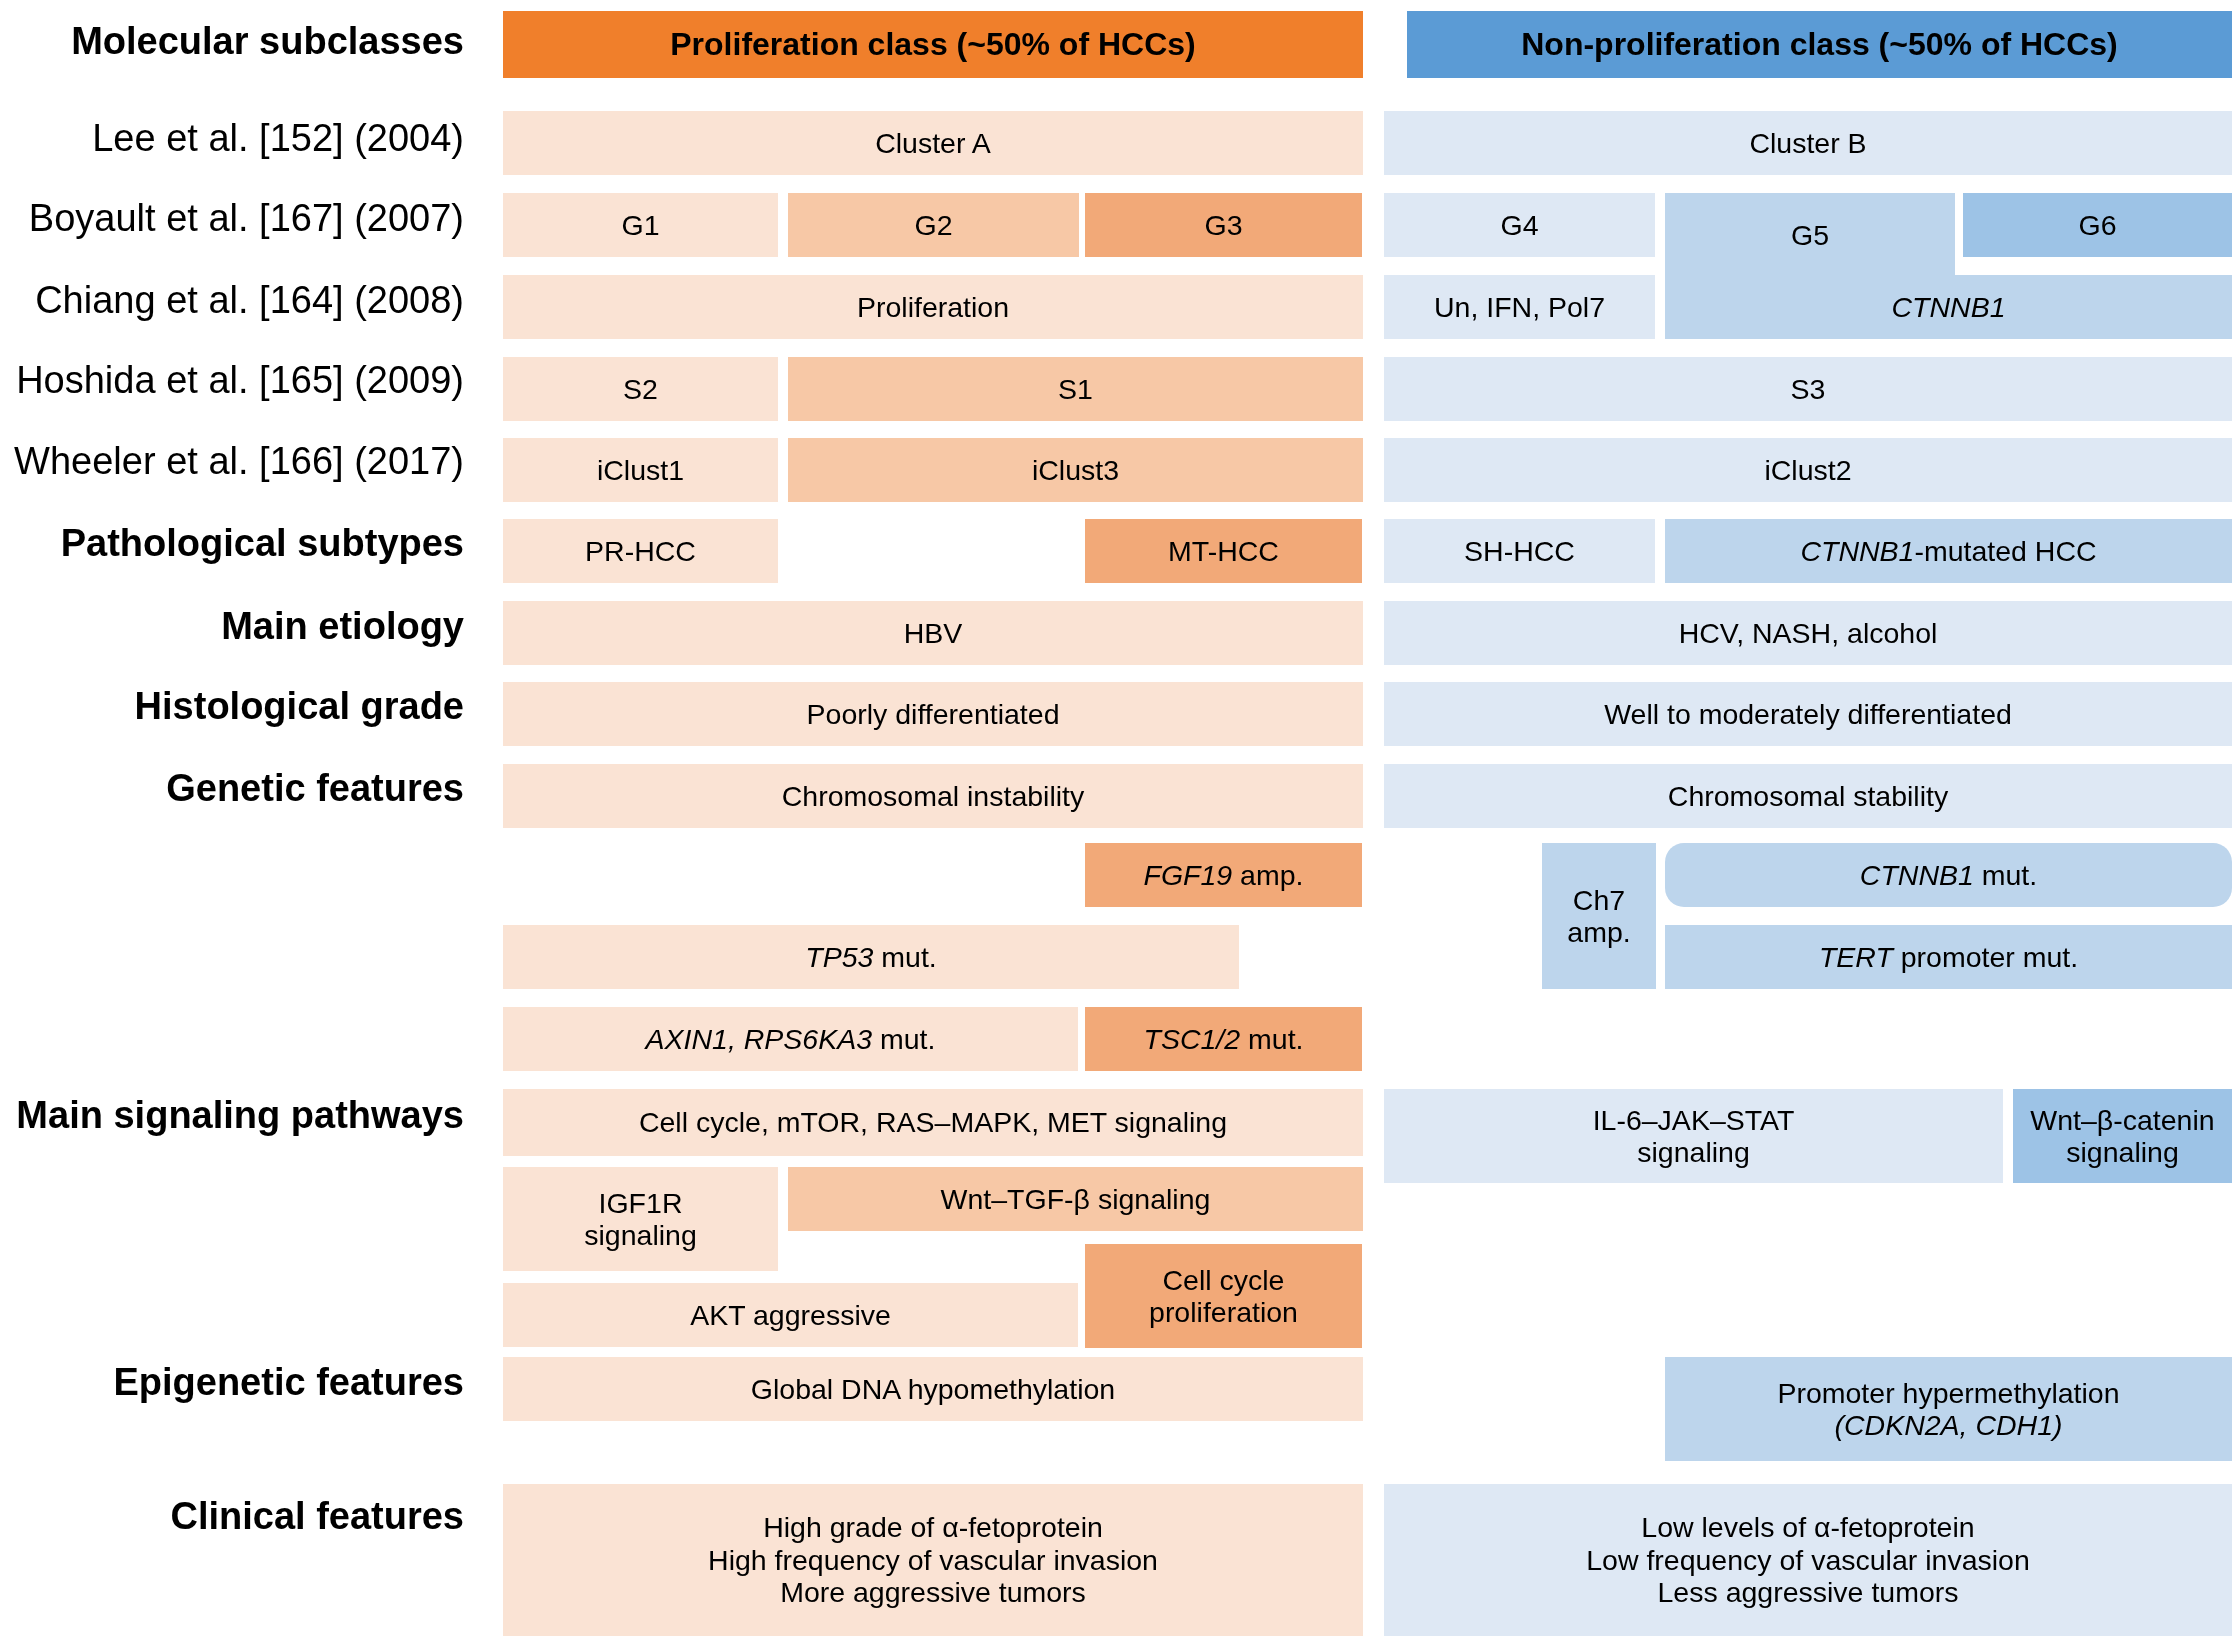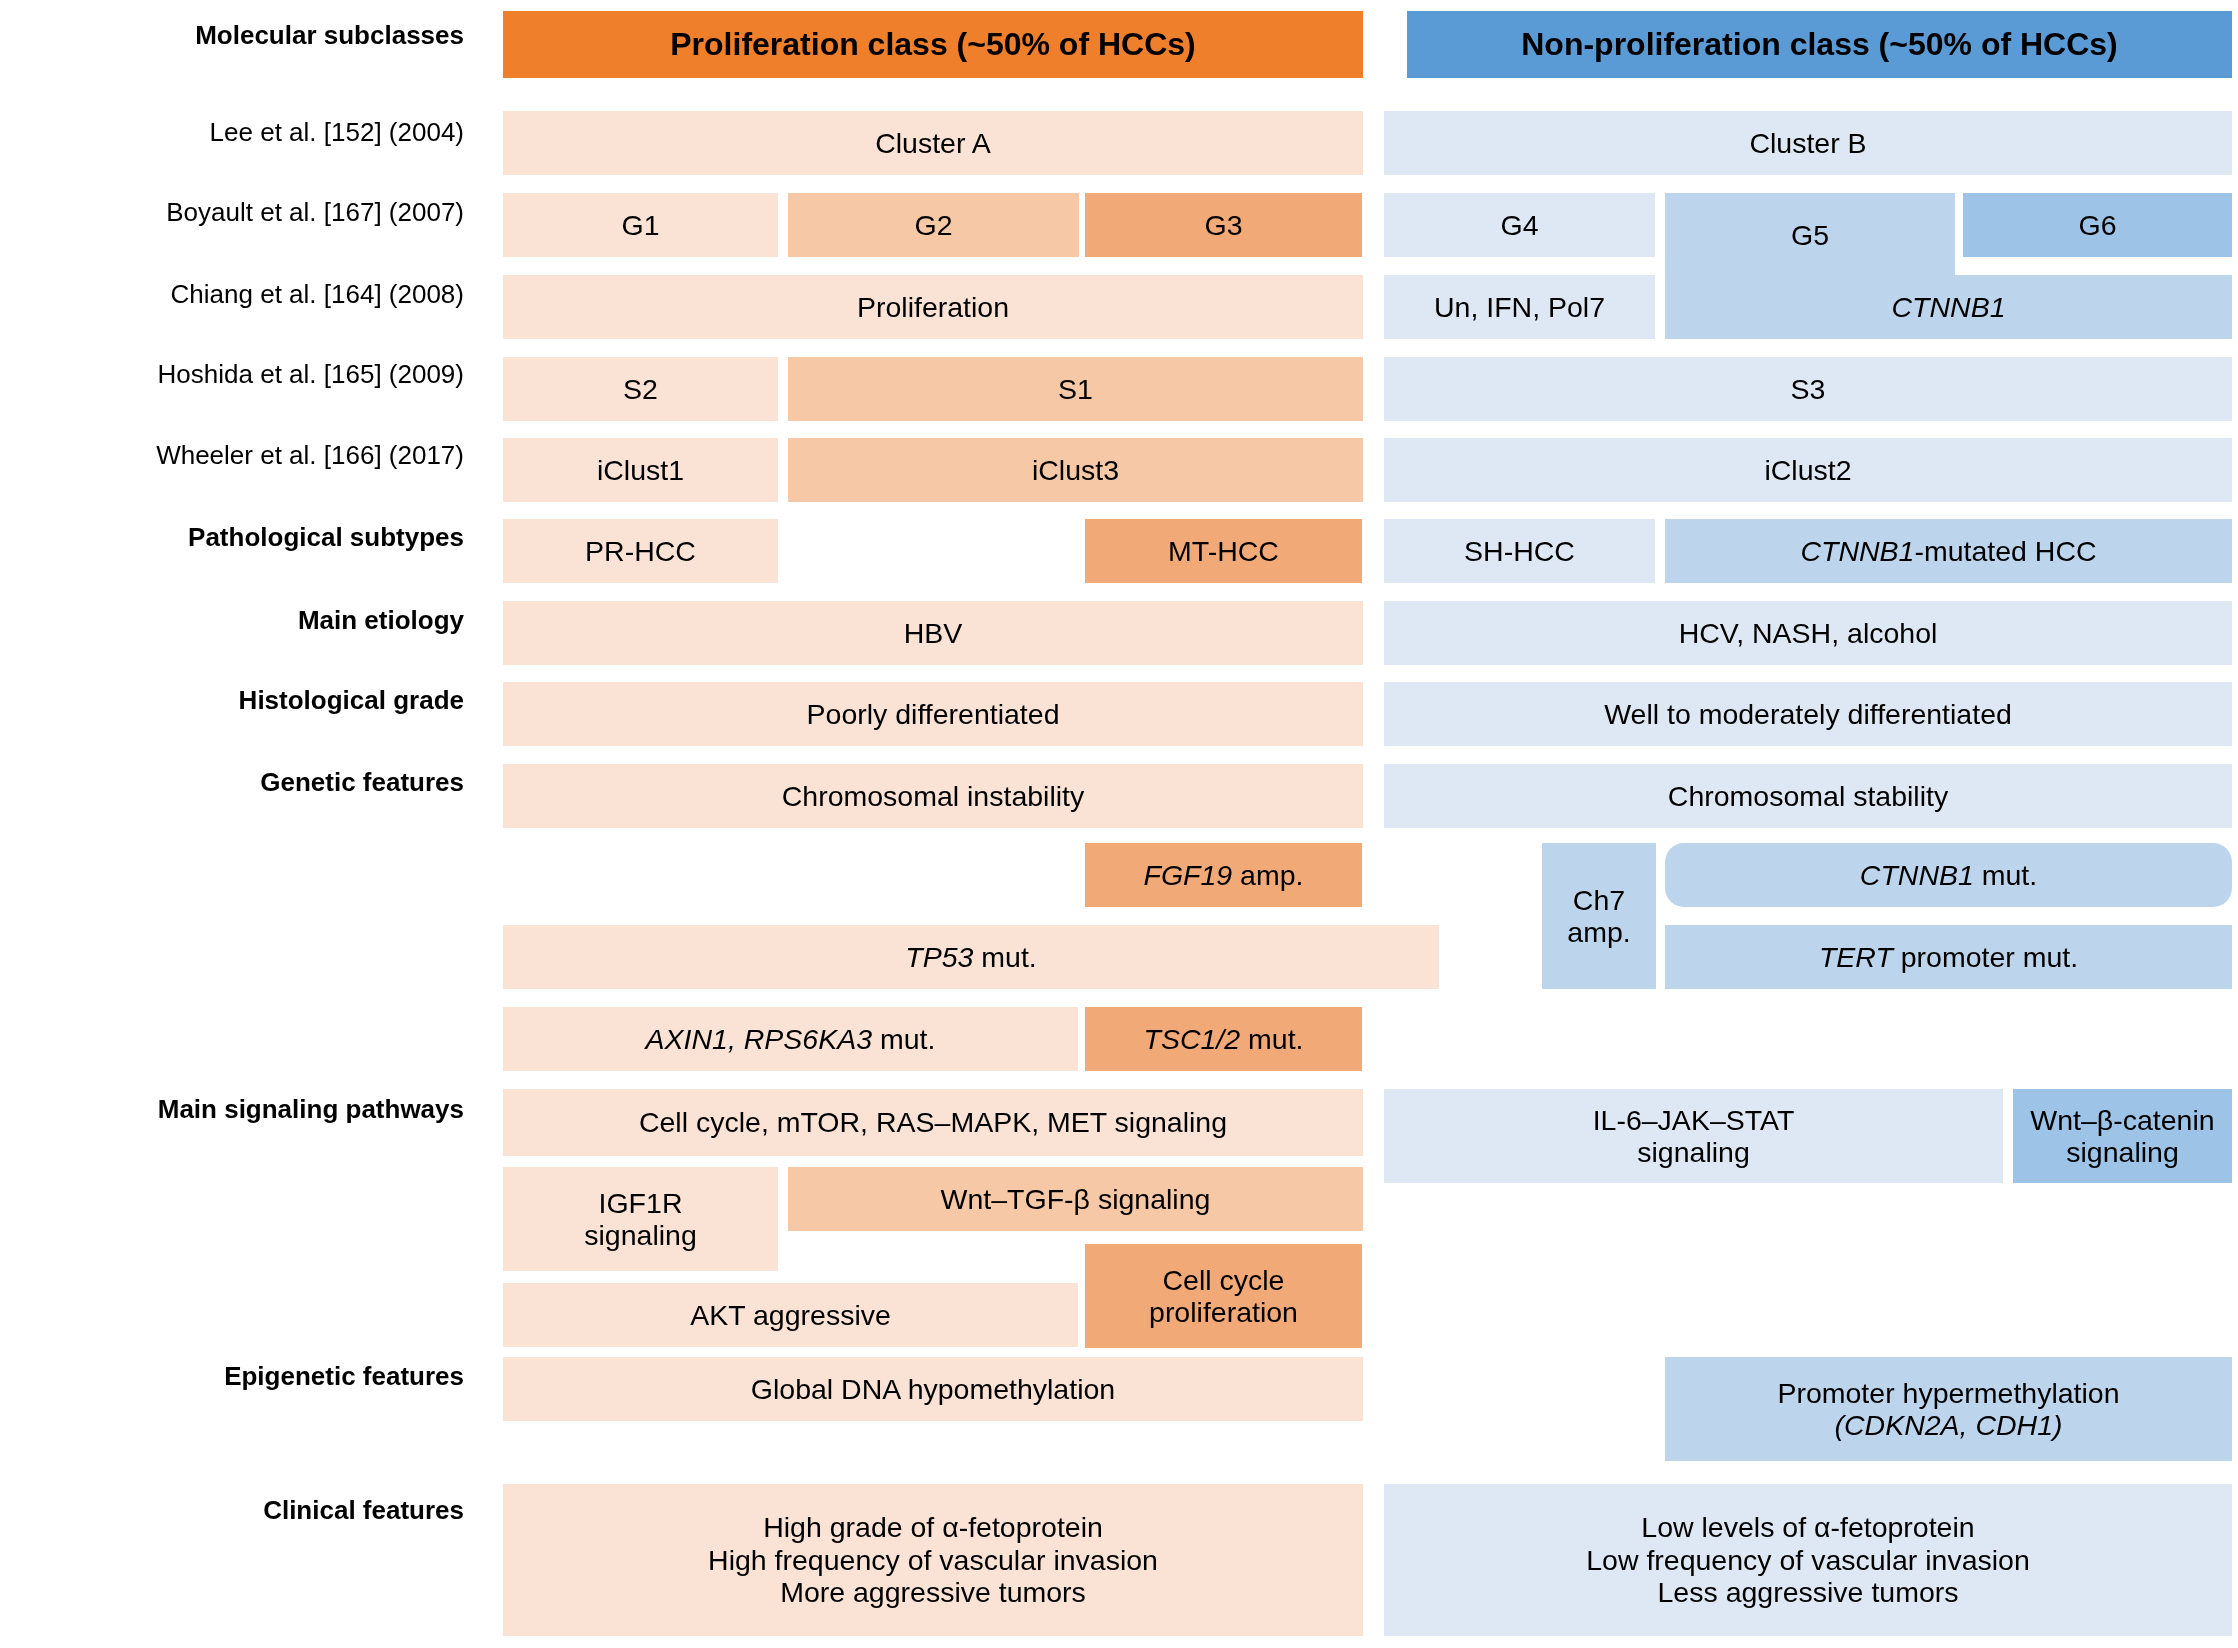--- a/index.html
+++ b/index.html
@@ -10,21 +10,21 @@
     position:relative;
     overflow:hidden;
   }
   .figure{position:absolute;left:0;top:0;width:2239px;height:1649px;}
 
   
   .rowlabel{
     position:absolute;
     left:0;width:489px;
     text-align:right;
-    font-size:26px;
+    font-size:38px;
     line-height:1.08;
     white-space:nowrap;
   }
   .rowlabel.bold{font-weight:bold;}
   .rowlabel .pad{padding-right:25px;display:inline-block;}
 
   
   .bar{
     position:absolute;
     box-sizing:border-box;
@@ -127,21 +127,21 @@
 
   <div class="bar b2 multiline" style="left:1542px;top:843px;width:114px;height:146px;">
     <span>Ch7</span>
     <span>amp.</span>
   </div>
 
   <div class="bar b2" style="left:1665px;top:843px;width:567px;height:64px;border-radius:19px;">
     <span><span class="it">CTNNB1</span><span> mut.</span></span>
   </div>
 
-  <div class="bar o1" style="left:503px;top:925px;width:936px;height:64px;">
+  <div class="bar o1" style="left:503px;top:925px;width:736px;height:64px;">
     <span><span class="it">TP53</span><span> mut.</span></span>
   </div>
 
   <div class="bar b2" style="left:1665px;top:925px;width:567px;height:64px;">
     <span><span class="it">TERT</span><span> promoter mut.</span></span>
   </div>
 
   <div class="bar o1" style="left:503px;top:1007px;width:575px;height:64px;">
     <span><span class="it">AXIN1, RPS6KA3</span><span> mut.</span></span>
   </div>

